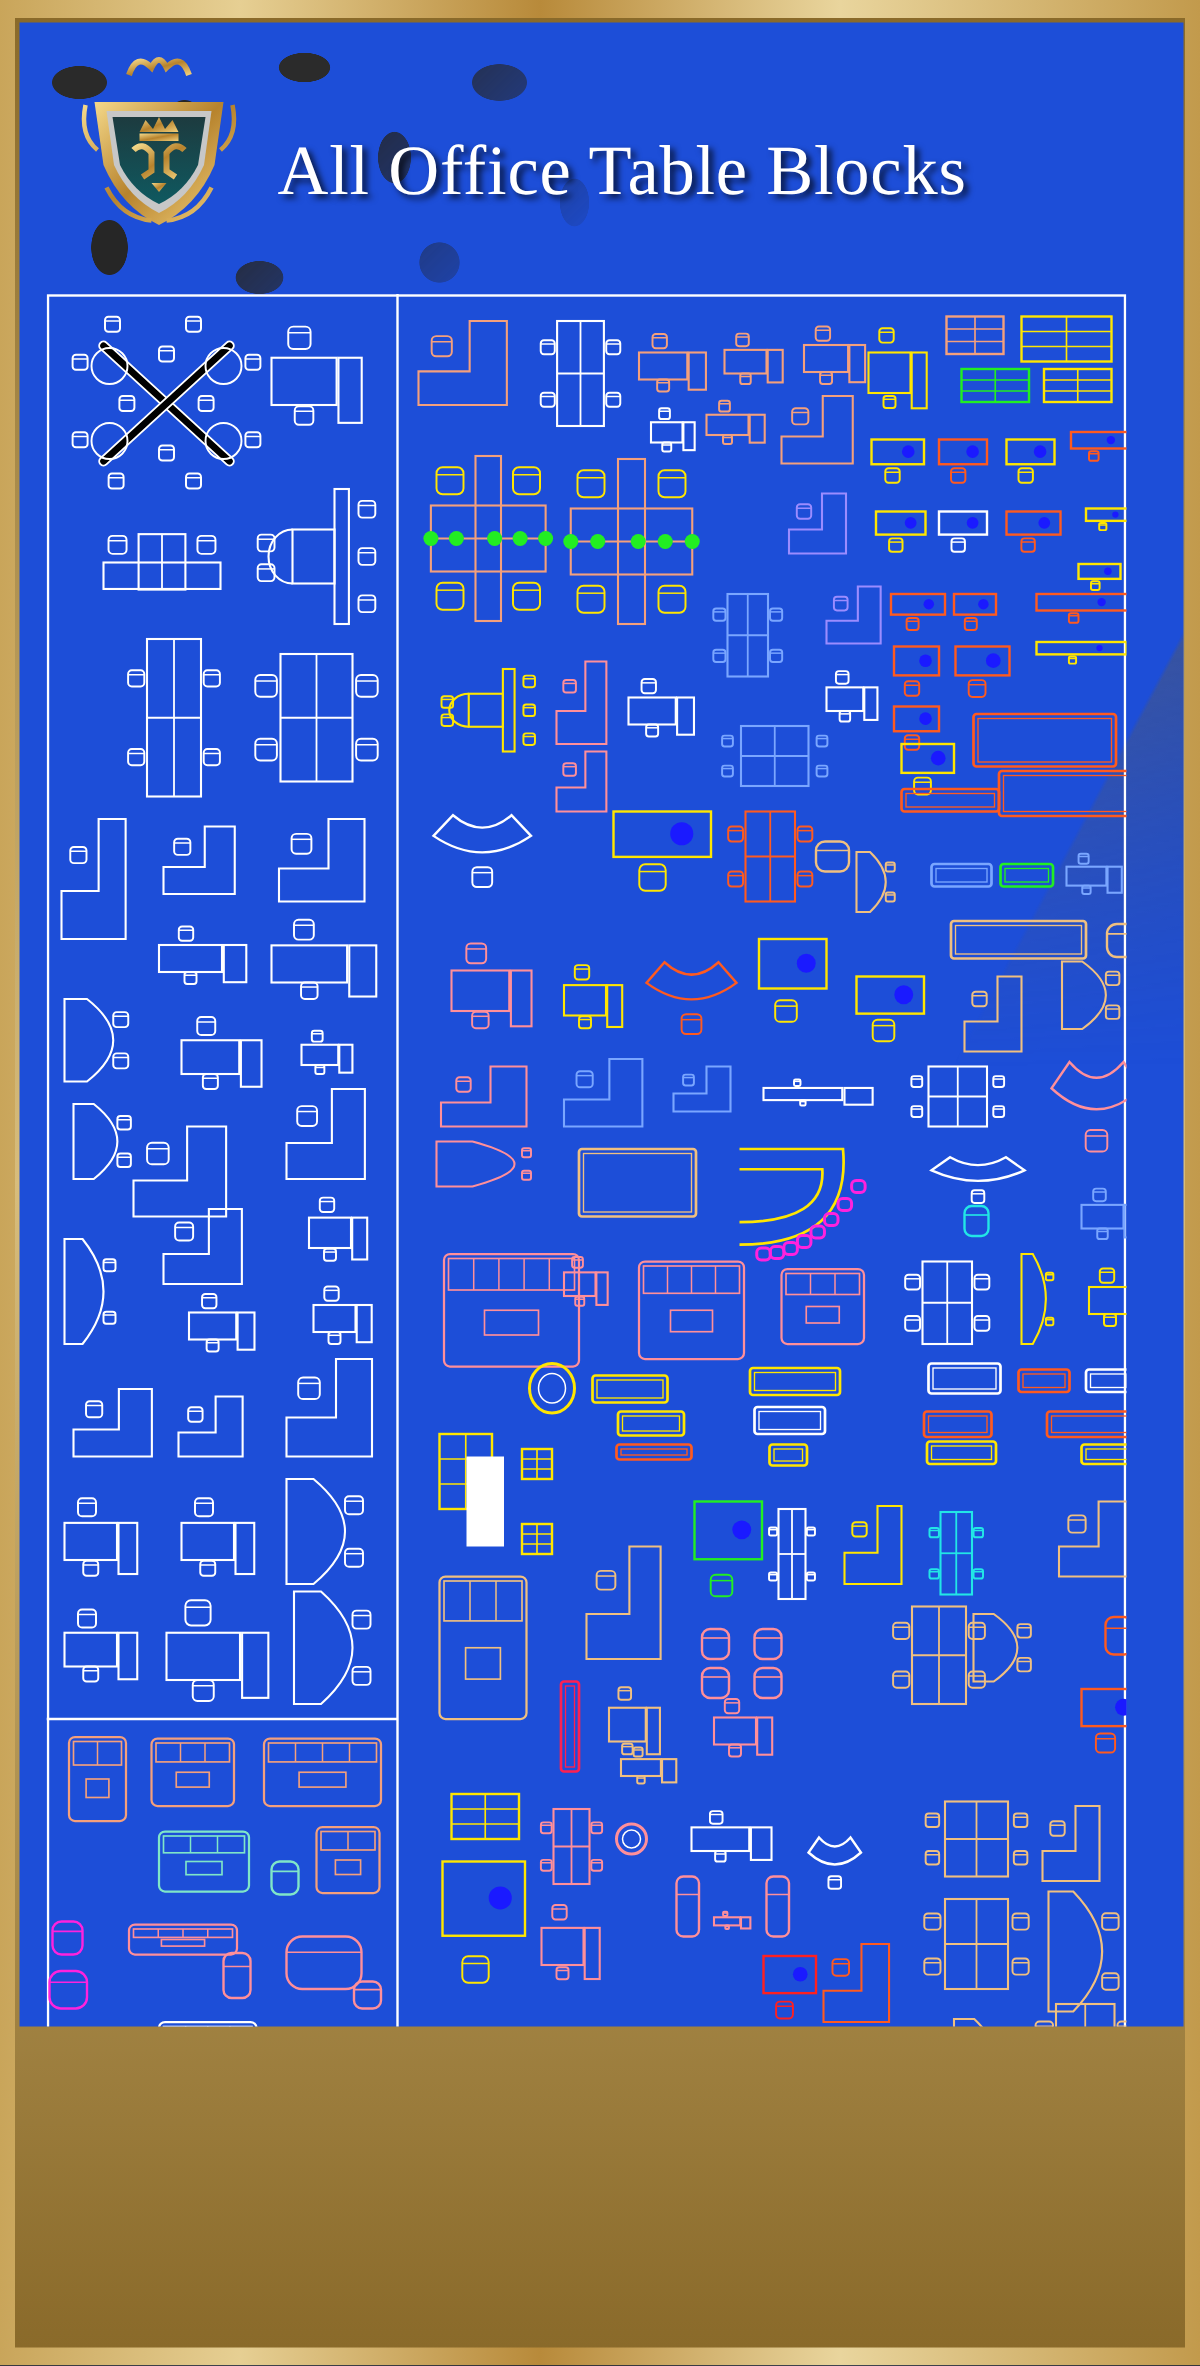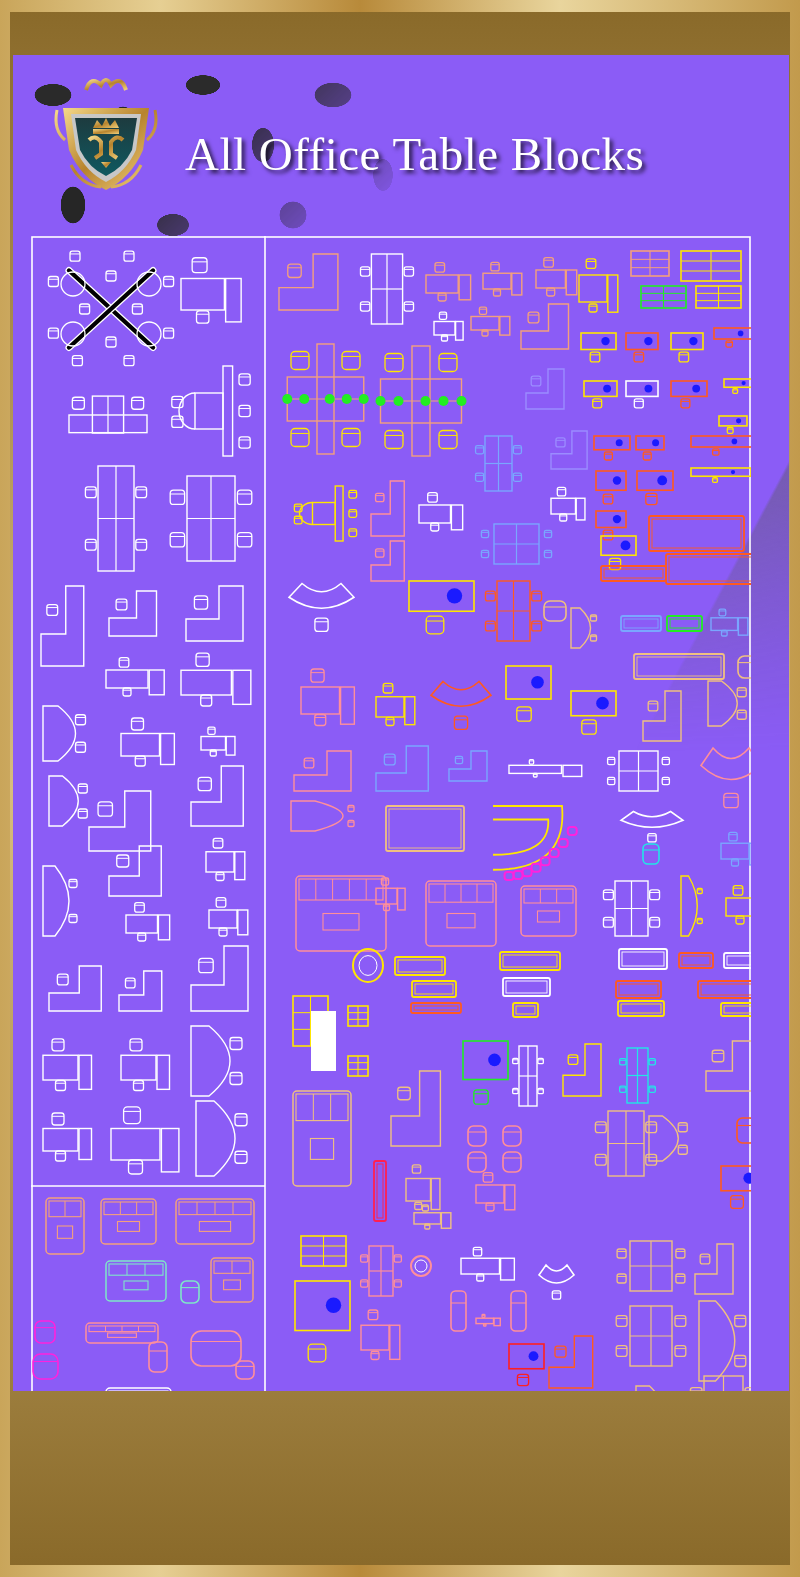--- a/index.html
+++ b/index.html
@@ -7,21 +7,21 @@
   .frame {
     position: absolute; left: 0; top: 0; width: 800px; height: 1577px;
     background: linear-gradient(90deg, #c9a55a 0%, #e6cf93 20%, #b88a3a 45%, #e9d59d 70%, #c29a4c 100%);
   }
   .frame-inner-edge {
     position: absolute; left: 10px; top: 12px; width: 780px; height: 1553px;
     background: linear-gradient(180deg, #8a6a2a, #d8bd7c 50%, #8a6a2a);
   }
   .canvas {
     position: absolute; left: 13px; top: 15px; width: 776px; height: 1336px;
-    background: #8b5cf6; overflow: hidden; margin-top: 40px;
+    background: #1d4ed8; overflow: hidden;
   }
   .damask {
     position: absolute; left: 0; top: 0; width: 420px; height: 220px;
     background:
       radial-gradient(ellipse 30px 18px at 40px 40px, #2a2a2a 60%, transparent 62%),
       radial-gradient(ellipse 22px 30px at 110px 70px, #262626 60%, transparent 62%),
       radial-gradient(ellipse 28px 16px at 190px 30px, #2b2b2b 60%, transparent 62%),
       radial-gradient(ellipse 18px 28px at 250px 90px, #242424 60%, transparent 62%),
       radial-gradient(ellipse 30px 20px at 320px 40px, #282828 60%, transparent 62%),
       radial-gradient(ellipse 20px 30px at 60px 150px, #262626 60%, transparent 62%),

